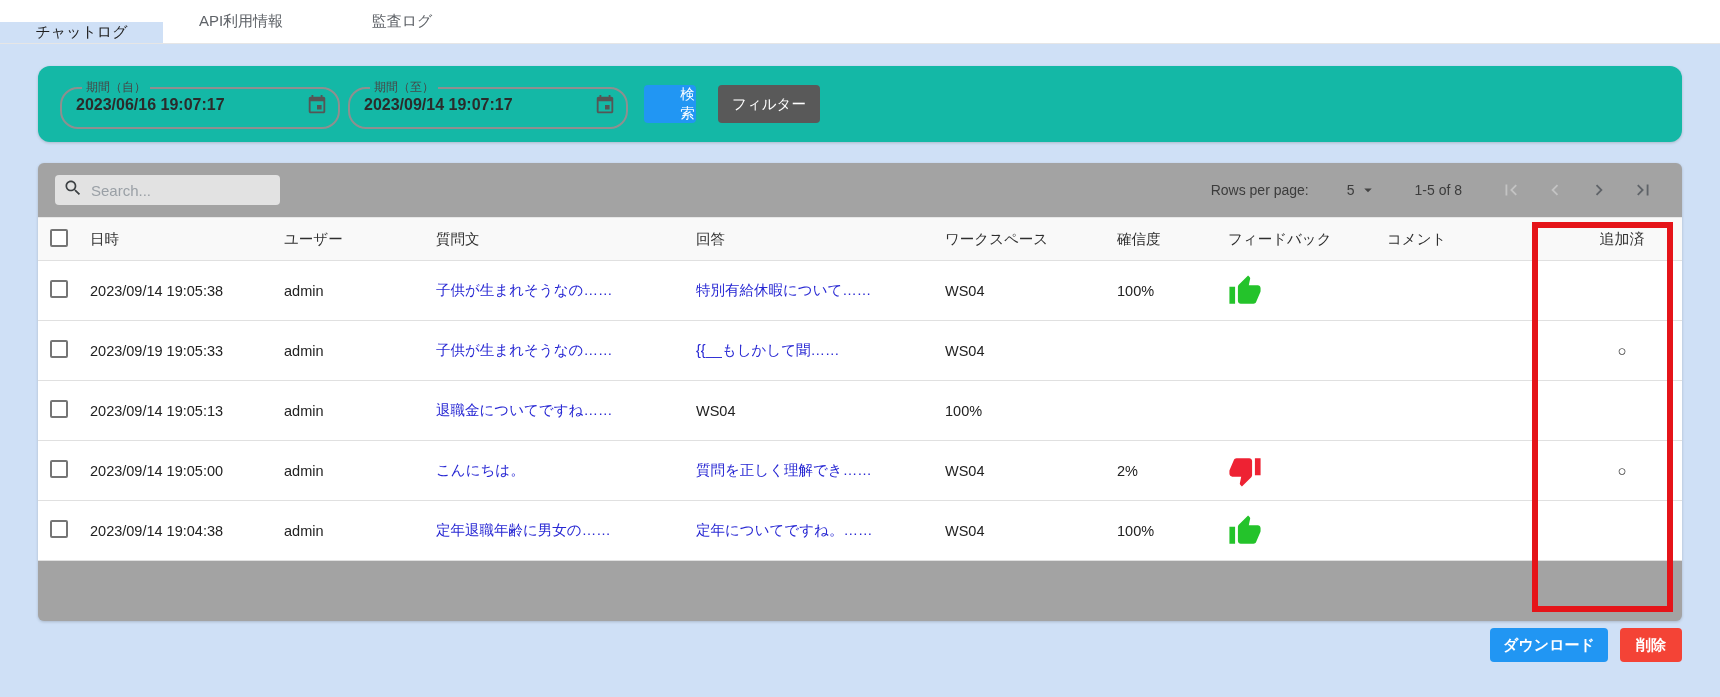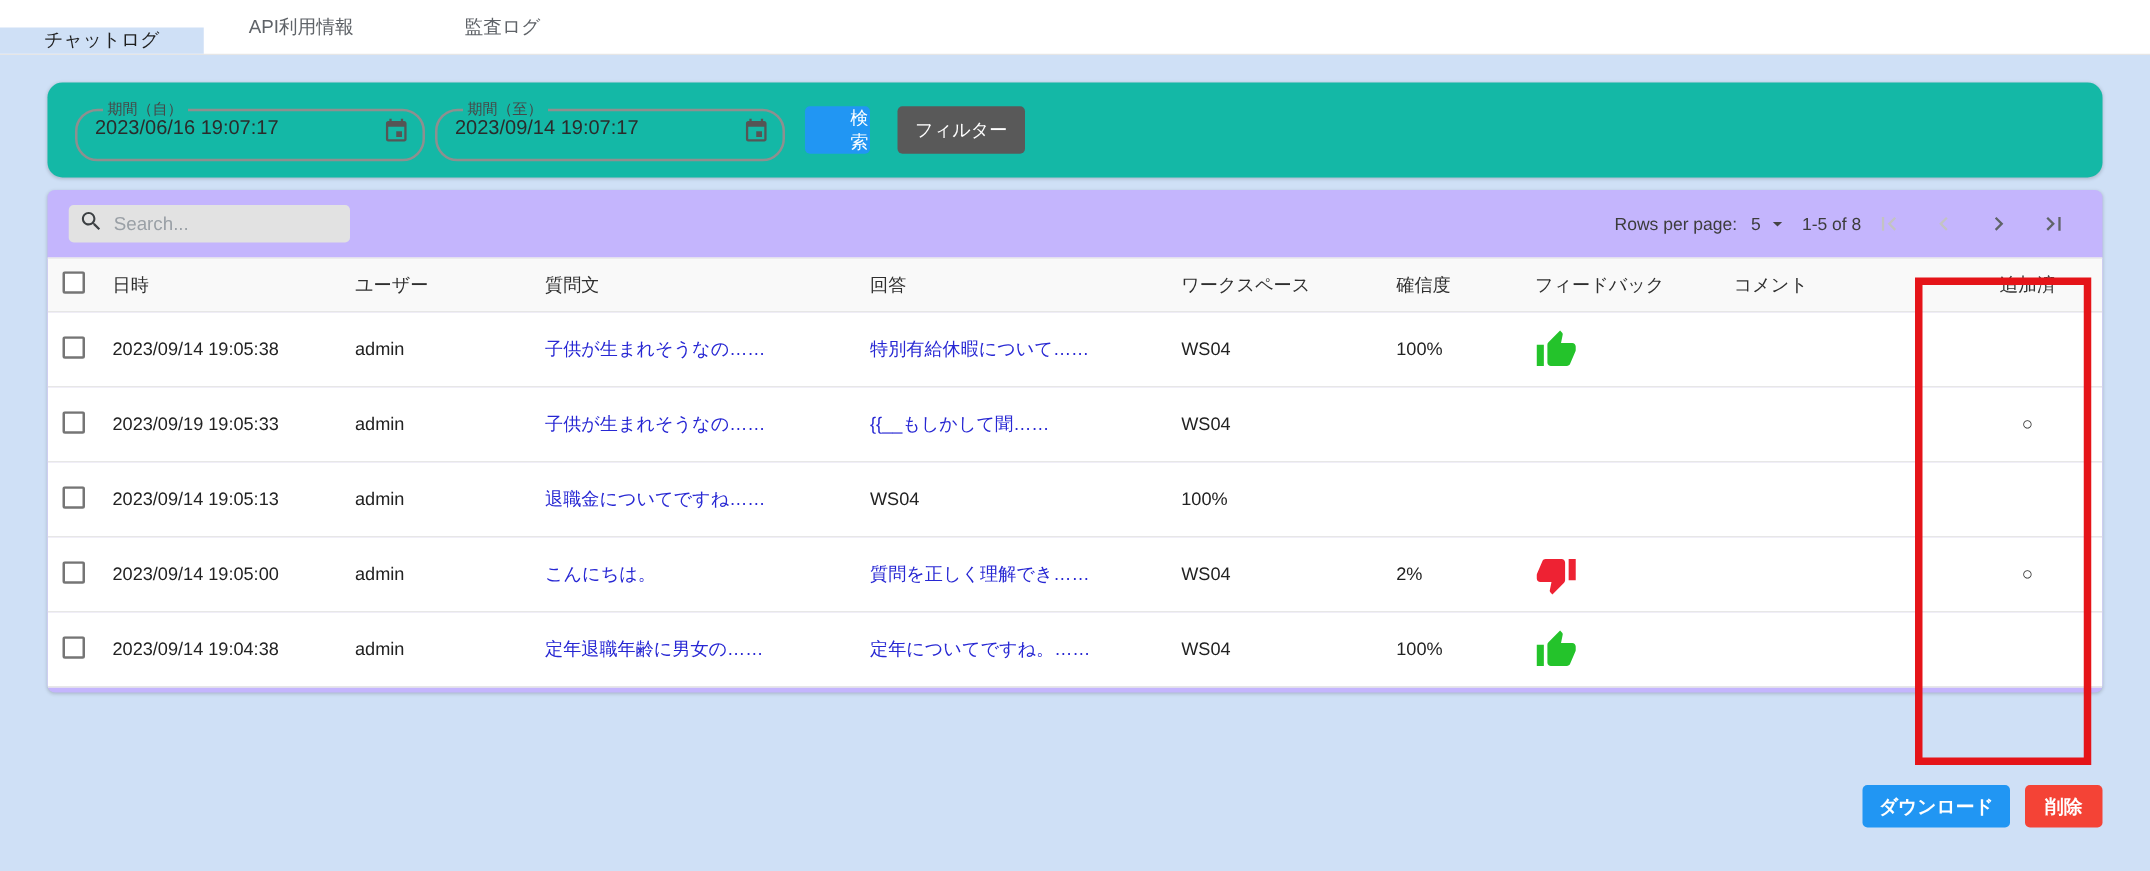--- a/index.html
+++ b/index.html
@@ -18,36 +18,36 @@
   .tab:nth-child(1){width:163px;}
   .tab:nth-child(2){width:156px;}
   .tab:nth-child(3){width:166px;}
   .tab:nth-child(4){width:146px;}
 
   
   .filter-card{position:absolute;left:38px;top:66px;width:1644px;height:76px;background:#14b8a6;border-radius:12px;
     box-shadow:0 1px 3px rgba(0,0,0,.18);display:flex;align-items:center;padding-left:22px;}
   fieldset.date-field{width:280px;height:50px;border:2px solid #8f8f8f;border-radius:18px;padding:0 10px 0 14px;margin-right:8px;position:relative;}
   fieldset.date-field legend{font-size:12px;color:#474747;padding:0 4px;margin-left:6px;}
-  .date-row{display:flex;justify-content:space-between;margin-top:-2px;}
+  .date-row{display:flex;align-items:center;justify-content:space-between;margin-top:-2px;font-weight:bold;}
   .date-value{font-size:16px;color:#2b2b2b;}
   .cal-btn{width:22px;height:22px;cursor:pointer;flex:0 0 auto;}
   .btn{border:none;border-radius:4px;color:#fff;font-size:14.5px;height:38px;cursor:pointer;
     font-family:inherit;display:inline-flex;align-items:center;justify-content:center;}
   .btn-search{background:var(--accent);width:52px;margin-left:8px;padding-left:35px;}
   .btn-filter{background:var(--dark-btn);width:102px;margin-left:22px;}
 
   
-  .main-card{position:absolute;left:38px;top:152px;width:1644px;height:402px;background:#c4b5fd;border-radius:6px;
+  .main-card{position:absolute;left:38px;top:163px;width:1644px;height:458px;background:#a3a3a3;border-radius:6px;
     box-shadow:0 1px 3px rgba(0,0,0,.18);overflow:hidden;}
   .toolbar{height:54px;display:flex;align-items:center;justify-content:space-between;padding:0 28px 0 17px;}
   .searchbox{width:225px;height:30px;background:#e2e2e2;border-radius:4px;display:flex;align-items:center;padding:0 8px;gap:8px;}
   .searchbox input{border:none;outline:none;background:transparent;font-size:15px;color:#333;width:100%;font-family:inherit;}
   .searchbox input::placeholder{color:#9aa0a6;}
-  .pagination{display:flex;align-items:center;font-size:14px;color:#3c3c3c;gap:11px;}
+  .pagination{display:flex;align-items:center;font-size:14px;color:#3c3c3c;gap:38px;}
   .rpp{display:flex;align-items:center;gap:4px;cursor:pointer;}
   .pgicons{display:flex;align-items:center;gap:22px;}
   .pgicon{width:22px;height:22px;cursor:pointer;}
   .pgicon.disabled{cursor:default;}
 
   
   .grid{display:grid;grid-template-columns:42px 194px 152px 260px 249px 172px 111px 159px 185px 1fr;
     align-items:center;padding:0 10px;}
   .thead{height:44px;background:#f9f9f9;border-top:1px solid #e8e8e8;border-bottom:1px solid var(--line);font-size:14.5px;color:#2f2f2f;}
   .trow{height:60px;border-bottom:1px solid var(--line);font-size:14.5px;background:#fff;}

